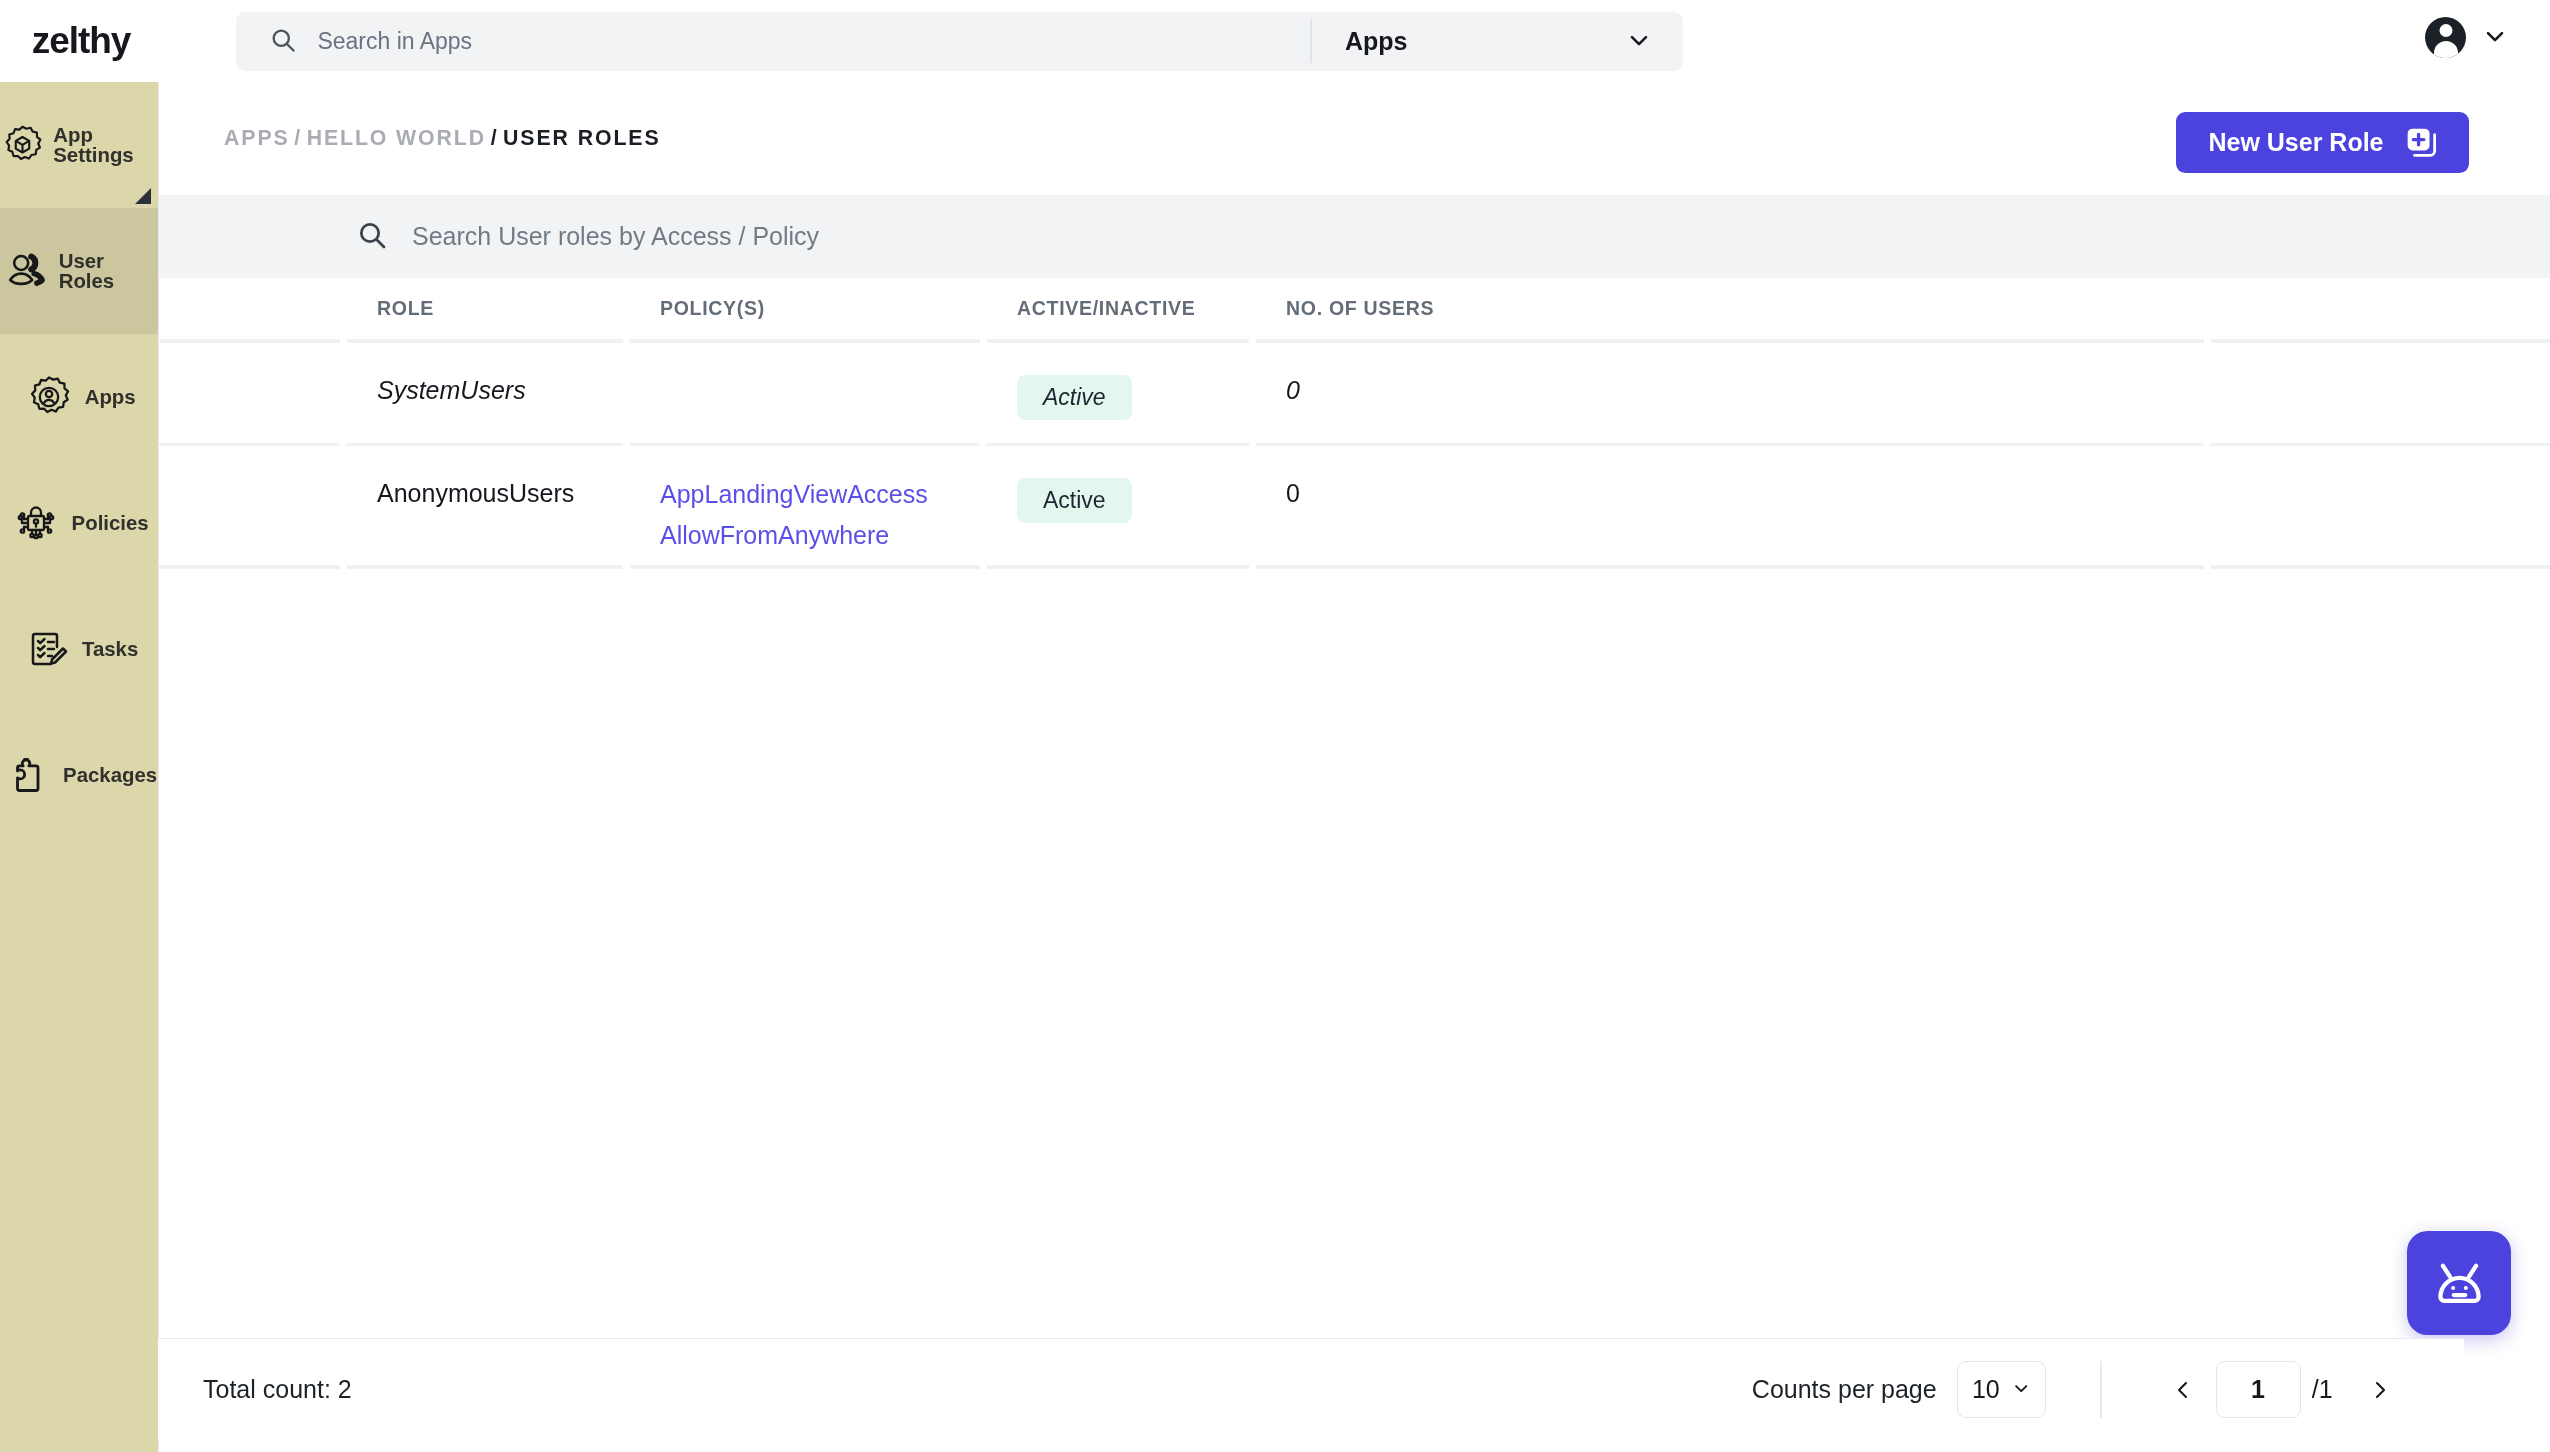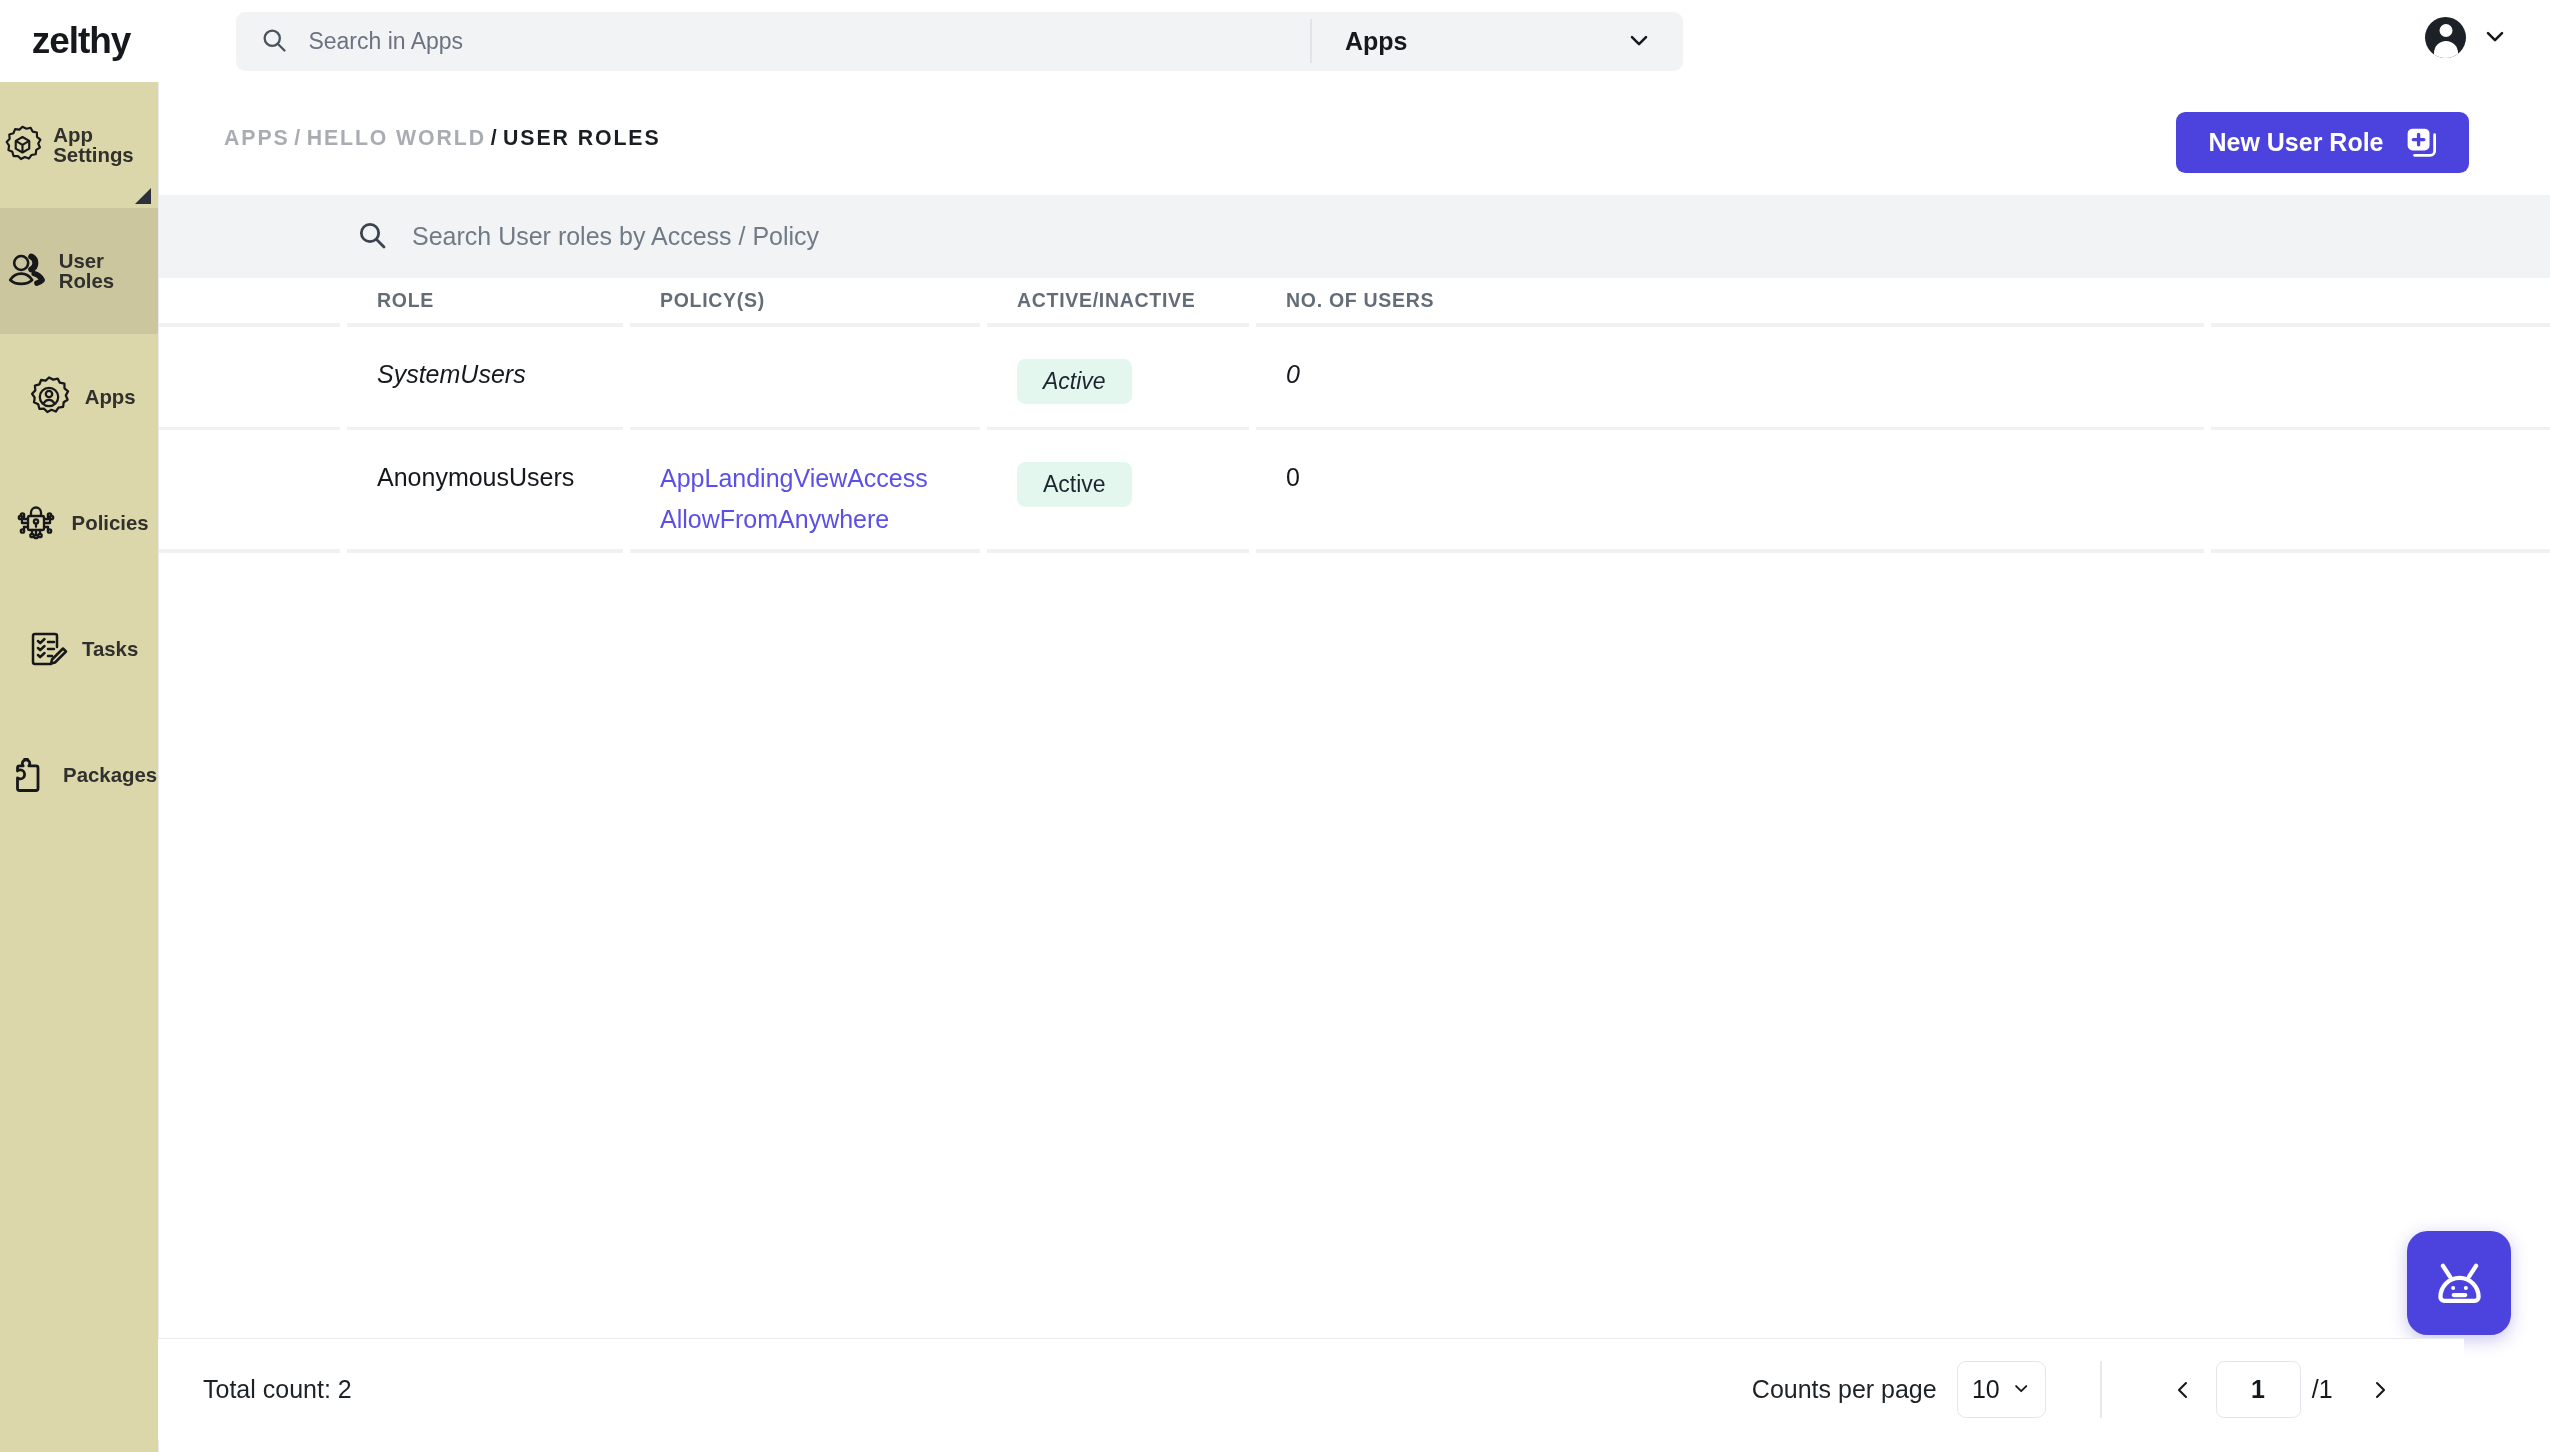--- a/index.html
+++ b/index.html
@@ -25,21 +25,21 @@
   }
   .topsearch-wrap {
     display: flex; align-items: stretch;
     margin-left: 74px;
     width: 1447px; height: 59px;
     background: #f1f3f5; border-radius: 9.3px;
     overflow: hidden;
   }
   .topsearch-field {
     flex: 1 1 auto; display: flex; align-items: center; gap: 20.4px;
-    padding-left: 24px;
+    padding-left: 33px;
     border-radius: 26px;
   }
   .topsearch-field input {
     border: none; outline: none; background: transparent;
     font-family: "Liberation Sans", sans-serif;
     font-size: 23px; color: #1c2024; width: 88%;
   }
   .topsearch-field input::placeholder { color: #6b7280; }
   .topsearch-divider { width: 1.9px; background: #e0e3e7; margin: 7.4px 0; }
   .topsearch-scope {
@@ -132,21 +132,21 @@
   }
   .searchrow input {
     border: none; outline: none; background: transparent;
     font-family: "Liberation Sans", sans-serif;
     font-size: 25px; color: #1c2024; width: 1298px;
   }
   .searchrow input::placeholder { color: #717b86; }
 
   
   .thead {
-    display: flex; height: 45px; align-items: center;
+    display: flex; height: 61px; align-items: center;
     padding-left: 218px; background: #ffffff;
   }
   .th {
     font-size: 19.5px; font-weight: 600; letter-spacing: 0.7px;
     color: #646d77; text-transform: uppercase;
   }
   .c-role   { width: 283px; }
   .c-policy { width: 357px; }
   .c-status { width: 269px; }
   .c-users  { width: 371px; }

